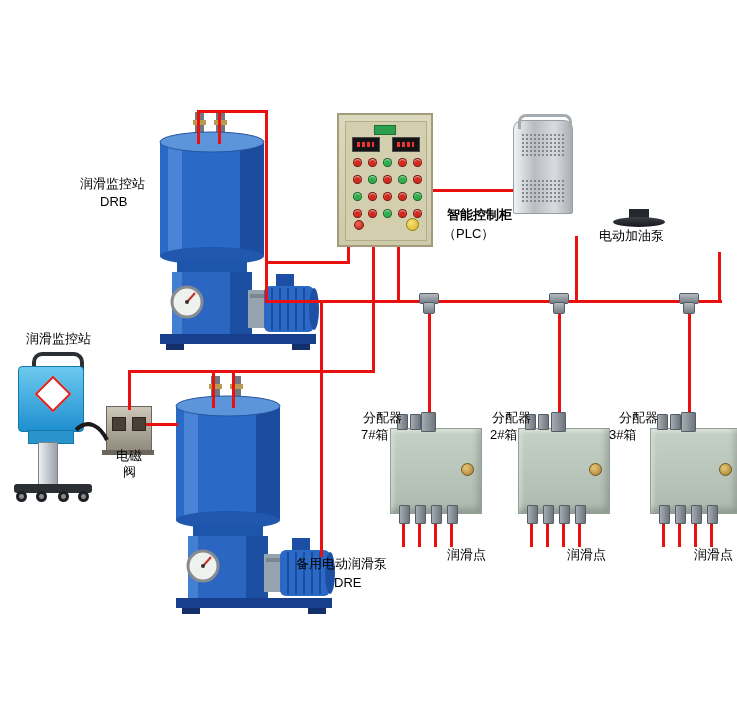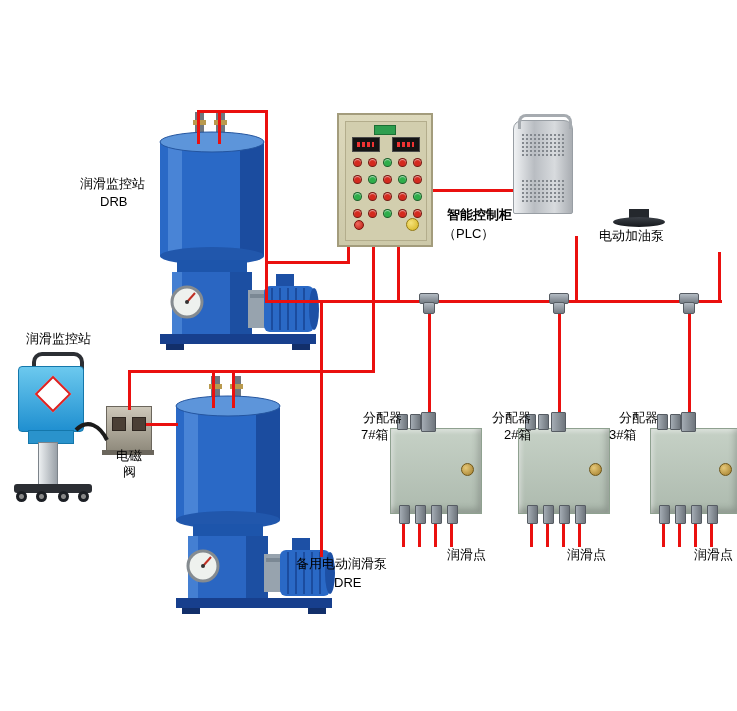--- a/index.html
+++ b/index.html
@@ -323,21 +323,21 @@
   <div class="lbl" style="left:334px;top:575px;">DRE</div>
 
   <div class="lbl" style="left:447px;top:207px;font-weight:bold;">智能控制柜</div>
   <div class="lbl" style="left:443px;top:226px;">（PLC）</div>
 
   <div class="lbl" style="left:599px;top:228px;">电动加油泵</div>
 
   <div class="lbl" style="left:363px;top:410px;">分配器</div>
   <div class="lbl" style="left:361px;top:427px;">7#箱</div>
   <div class="lbl" style="left:492px;top:410px;">分配器</div>
-  <div class="lbl" style="left:504px;top:427px;">2#箱</div>
+  <div class="lbl" style="left:490px;top:427px;">2#箱</div>
   <div class="lbl" style="left:619px;top:410px;">分配器</div>
   <div class="lbl" style="left:609px;top:427px;">3#箱</div>
 
   <div class="lbl" style="left:447px;top:547px;">润滑点</div>
   <div class="lbl" style="left:567px;top:547px;">润滑点</div>
   <div class="lbl" style="left:694px;top:547px;">润滑点</div>
 
 </div>
 
 </body></html>

